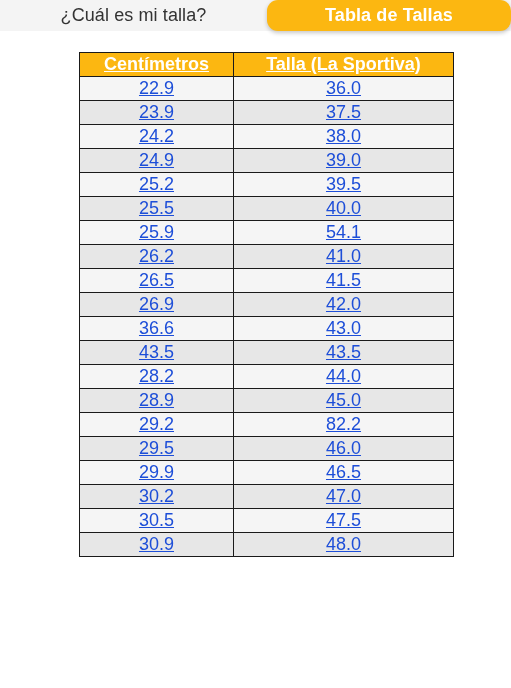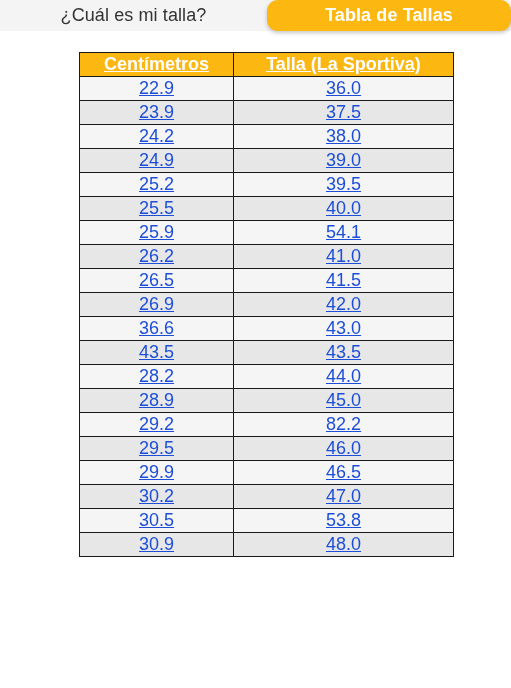--- a/index.html
+++ b/index.html
@@ -176,21 +176,21 @@
         <tr>
           <td>29.9</td>
           <td>46.5</td>
         </tr>
         <tr>
           <td>30.2</td>
           <td>47.0</td>
         </tr>
         <tr>
           <td>30.5</td>
-          <td>53.8</td>
+          <td>47.5</td>
         </tr>
         <tr>
           <td>30.9</td>
           <td>48.0</td>
         </tr>
       </tbody>
   </table>
 </div>
 
 </body></html>

